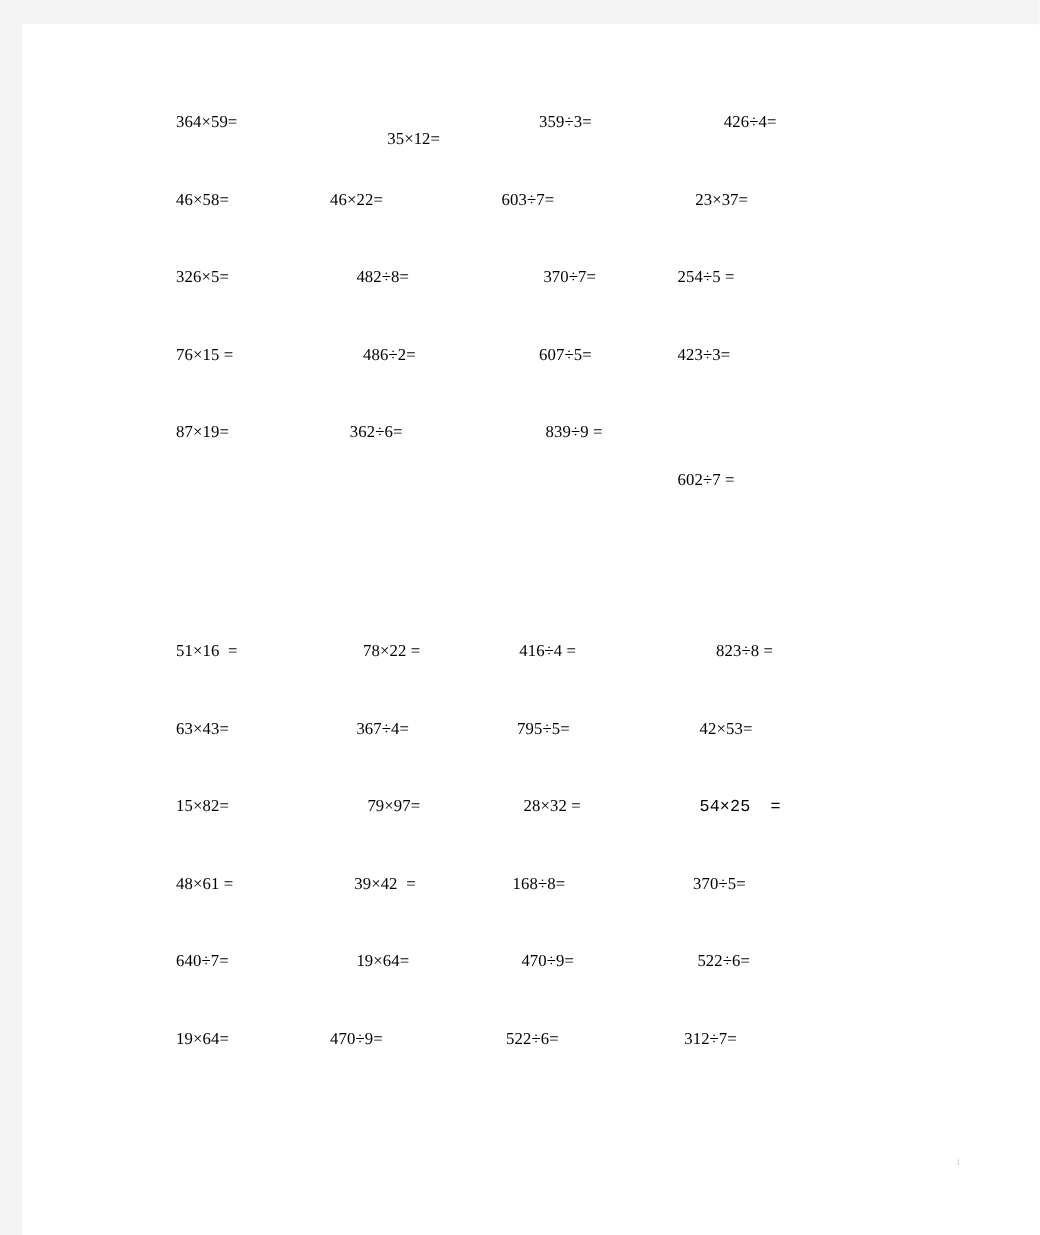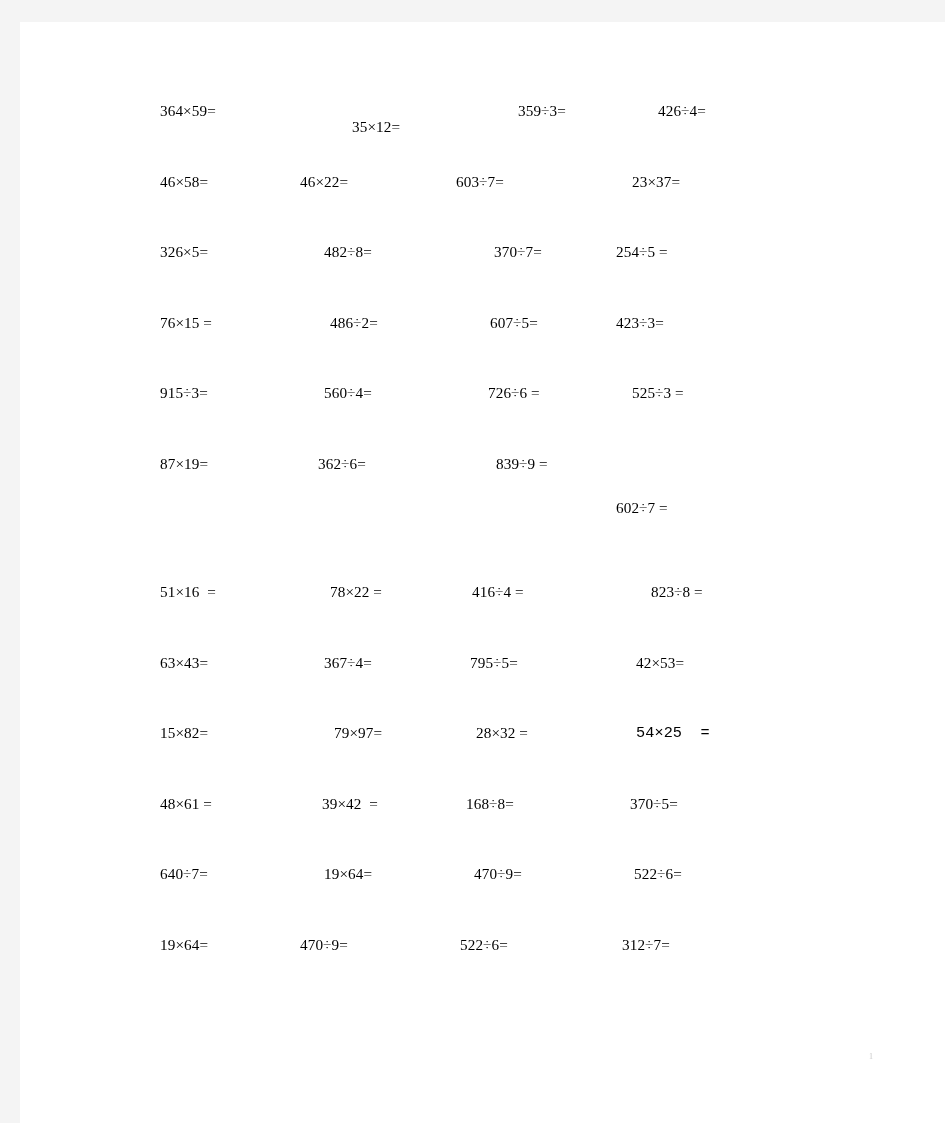--- a/index.html
+++ b/index.html
@@ -69,46 +69,40 @@
 </head>
 <body>
 
 <div id="page">
   <div class="worksheet">
 
     <div class="block" id="block-1">
         <div class="prob-row">
           <div class="cell c0" style="margin-left: 22px;">364×59=</div>
           <div class="cell c1" style="margin-left: 64px; margin-top: 16px;">35×12=</div>
-          <div class="cell c2" style="margin-left: 80px;">359÷3=</div>
+          <div class="cell c2" style="margin-left: 52px;">359÷3=</div>
           <div class="cell c3" style="margin-left: 70px;">426÷4=</div>
         </div>
         <div class="prob-row">
           <div class="cell c0" style="margin-left: 22px;">46×58=</div>
           <div class="cell c1" style="margin-left: 12px;">46×22=</div>
           <div class="cell c2" style="margin-left: 18px;">603÷7=</div>
           <div class="cell c3" style="margin-left: 44px;">23×37=</div>
         </div>
         <div class="prob-row">
           <div class="cell c0" style="margin-left: 22px;">326×5=</div>
           <div class="cell c1" style="margin-left: 36px;">482÷8=</div>
           <div class="cell c2" style="margin-left: 56px;">370÷7=</div>
           <div class="cell c3" style="margin-left: 28px;">254÷5 =</div>
         </div>
         <div class="prob-row">
           <div class="cell c0" style="margin-left: 22px;">76×15 =</div>
           <div class="cell c1" style="margin-left: 42px;">486÷2=</div>
           <div class="cell c2" style="margin-left: 52px;">607÷5=</div>
           <div class="cell c3" style="margin-left: 28px;">423÷3=</div>
-        </div>
-        <div class="prob-row">
-          <div class="cell c0" style="margin-left: 22px;">915÷3=</div>
-          <div class="cell c1" style="margin-left: 36px;">560÷4=</div>
-          <div class="cell c2" style="margin-left: 50px;">726÷6 =</div>
-          <div class="cell c3" style="margin-left: 44px;">525÷3 =</div>
         </div>
         <div class="prob-row">
           <div class="cell c0" style="margin-left: 22px;">87×19=</div>
           <div class="cell c1" style="margin-left: 30px;">362÷6=</div>
           <div class="cell c2" style="margin-left: 58px;">839÷9 =</div>
           <div class="cell c3" style="margin-left: 28px; margin-top: 44px;">602÷7 =</div>
         </div>
       </div>
     <div class="block" id="block-2">
         <div class="prob-row">

